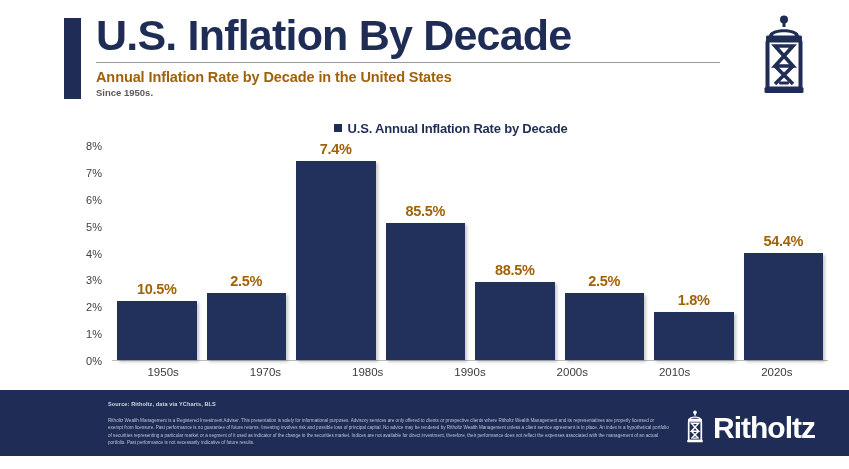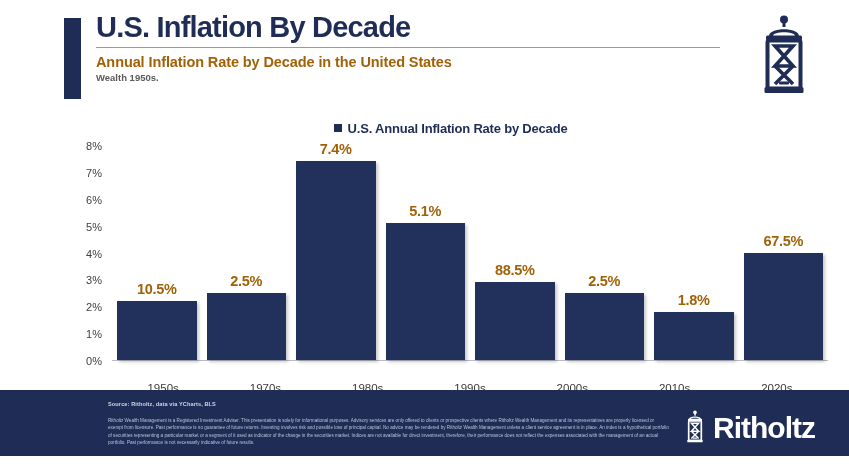--- a/index.html
+++ b/index.html
@@ -23,21 +23,21 @@
     left:64px; top:18px;
     width:17px; height:81px;
     background:#1f2d56;
   }
   .title-block {
     position:absolute;
     left:96px; top:12px;
     width:630px;
   }
   .main-title {
-    font-size:29px;
+    font-size:43px;
     font-weight:700;
     color:#1f2d56;
     letter-spacing:-0.8px;
     line-height:1.08;
     white-space:nowrap;
   }
   .title-rule {
     width:624px;
     height:1px;
     background:#9a9a9a;
@@ -155,21 +155,21 @@
     left:48px; top:216px;
     right:6px; height:28px;
     display:flex;
     justify-content:space-between;
   }
   .x-tick {
     flex:1 1 0;
     text-align:center;
     font-size:11.5px;
     color:#3a3a3a;
-    padding-top:20px;
+    padding-top:4px;
   }
 
   
   .footer {
     position:absolute;
     left:0; top:390px;
     width:849px; height:66px;
     background:#1f2d56;
   }
   .source-line {
@@ -206,21 +206,21 @@
 </style>
 </head>
 <body>
 
 <div class="header">
   <div class="accent-bar"></div>
   <div class="title-block">
     <div class="main-title">U.S. Inflation By Decade</div>
     <div class="title-rule"></div>
     <div class="subtitle">Annual Inflation Rate by Decade in the United States</div>
-    <div class="since">Wealth 1950s.</div>
+    <div class="since">Since 1950s.</div>
   </div>
   <div class="lantern-logo">
     <svg viewBox="0 0 58 86" width="58" height="86" aria-hidden="true">
       <g fill="#1f2d56">
         <circle cx="29" cy="5.5" r="4"></circle>
         <rect x="27.5" y="8" width="3" height="5"></rect>
         <path d="M14 22 C14 13, 44 13, 44 22 L40 22 C40 17, 18 17, 18 22 Z"></path>
         <rect x="11" y="21.5" width="36" height="5" rx="1.5"></rect>
         <rect x="12.5" y="26.5" width="33" height="48" rx="2" fill="none" stroke="#1f2d56" stroke-width="4"></rect>
         <rect x="9.5" y="73" width="39" height="6" rx="1.5"></rect>
@@ -263,37 +263,37 @@
           </div>
           <div class="bar-col">
             <div class="bar-value" style="bottom: calc(31.25% + 4px);">2.5%</div>
             <div class="bar" style="height: 31.25%;"></div>
           </div>
           <div class="bar-col">
             <div class="bar-value" style="bottom: calc(92.5% + 4px);">7.4%</div>
             <div class="bar" style="height: 92.5%;"></div>
           </div>
           <div class="bar-col">
-            <div class="bar-value" style="bottom: calc(63.75% + 4px);">5.1%</div>
+            <div class="bar-value" style="bottom: calc(63.75% + 4px);">85.5%</div>
             <div class="bar" style="height: 63.75%;"></div>
           </div>
           <div class="bar-col">
             <div class="bar-value" style="bottom: calc(36.25% + 4px);">88.5%</div>
             <div class="bar" style="height: 36.25%;"></div>
           </div>
           <div class="bar-col">
             <div class="bar-value" style="bottom: calc(31.25% + 4px);">2.5%</div>
             <div class="bar" style="height: 31.25%;"></div>
           </div>
           <div class="bar-col">
             <div class="bar-value" style="bottom: calc(22.5% + 4px); margin-top: 44px;">1.8%</div>
             <div class="bar" style="height: 22.5%;"></div>
           </div>
           <div class="bar-col">
-            <div class="bar-value" style="bottom: calc(50% + 4px);">67.5%</div>
+            <div class="bar-value" style="bottom: calc(50% + 4px);">54.4%</div>
             <div class="bar" style="height: 50%;"></div>
           </div>
         </div>
     </div>
 
     <div class="x-axis" id="xaxis">
         <div class="x-tick">1950s</div>
         <div class="x-tick">1970s</div>
         <div class="x-tick">1980s</div>
         <div class="x-tick">1990s</div>

